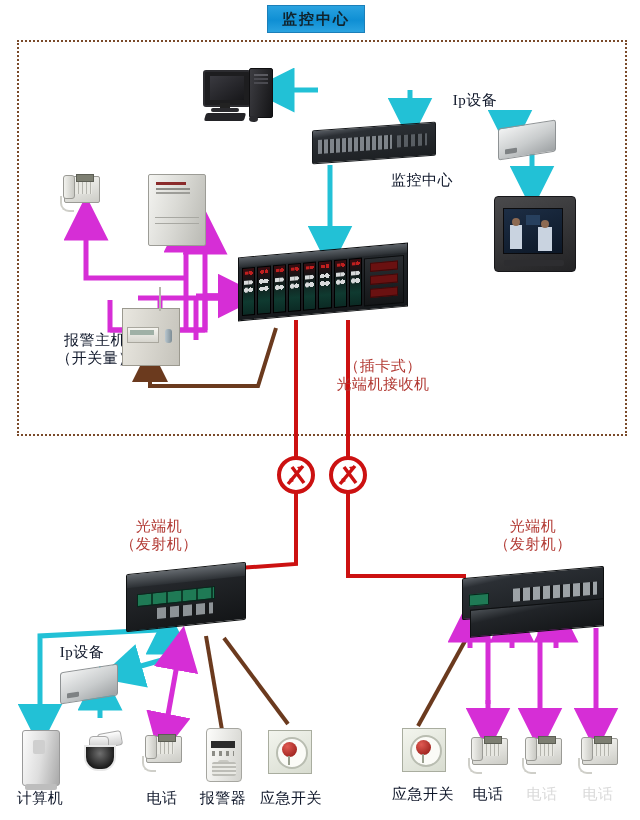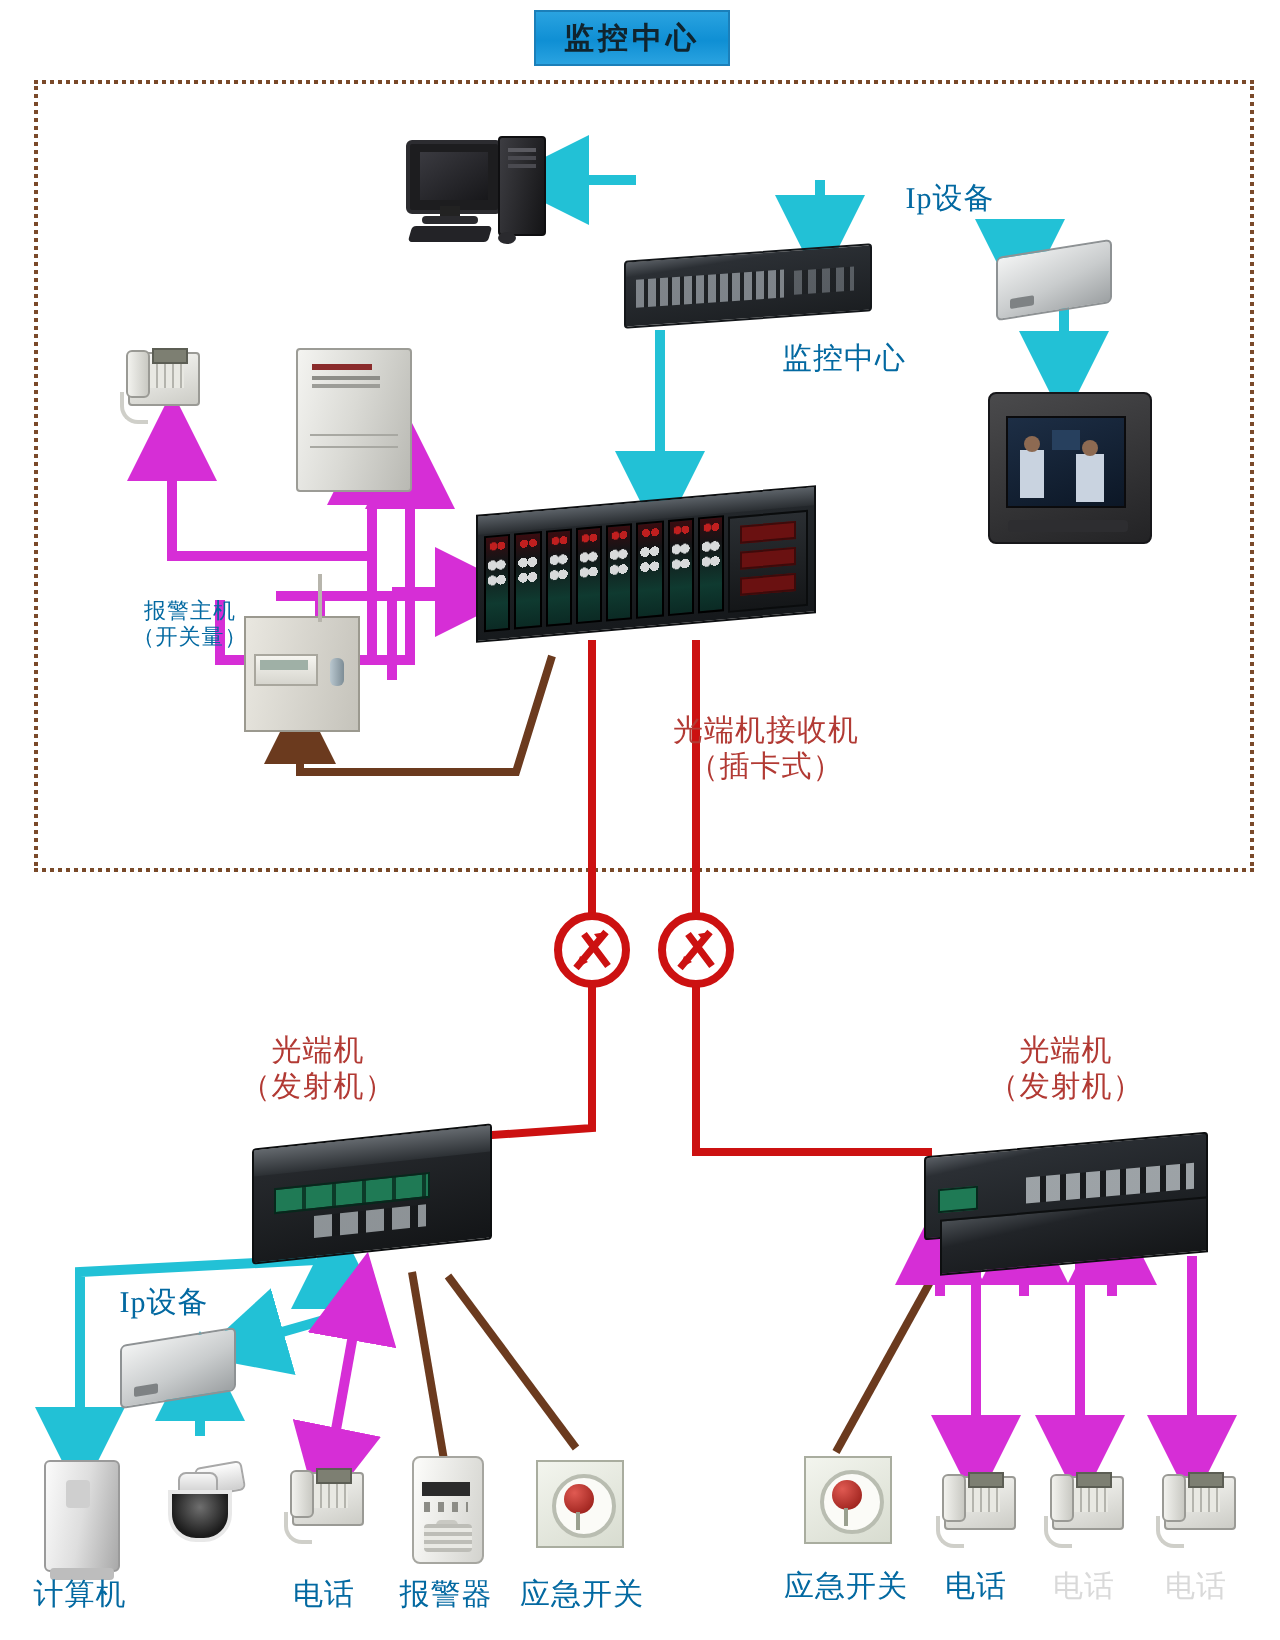--- a/index.html
+++ b/index.html
@@ -4,21 +4,21 @@
 <style>
   html,body{margin:0;padding:0;background:#ffffff;}
   body{width:640px;height:820px;position:relative;overflow:hidden;
        font-family:"Liberation Serif","DejaVu Serif",serif;}
   #stage{position:absolute;left:0;top:0;width:640px;height:820px;}
   svg#wires{position:absolute;left:0;top:0;width:640px;height:820px;}
 
   .lbl{position:absolute;text-align:center;line-height:1.18;
        font-family:"Liberation Serif","DejaVu Serif",serif;
        white-space:nowrap;letter-spacing:.5px;}
-  .lbl-dark{color:#0369a1;text-align:center;}
+  .lbl-dark{color:#0f172a;text-align:center;}
   .lbl-red{color:#b23a34;}
   .lbl-faded{color:#d9d9d9;}
 
   
   #title-box{position:absolute;left:267px;top:5px;width:96px;height:26px;
     background:linear-gradient(180deg,#2aa3e0 0%,#0f8fd4 55%,#2aa3e0 100%);
     border:1px solid #1b7fb9;display:flex;align-items:center;justify-content:center;}
   #title-box span{color:#10242e;font-weight:bold;font-size:15px;letter-spacing:2px;}
 
   
@@ -341,21 +341,21 @@
     <div class="crt-screen">
       <div class="crt-fig" style="left:6px;top:16px;width:12px;height:24px;"></div>
       <div class="crt-fig" style="left:8px;top:9px;width:8px;height:8px;border-radius:50%;background:#8d6a52;"></div>
       <div class="crt-fig" style="left:34px;top:18px;width:14px;height:24px;"></div>
       <div class="crt-fig" style="left:37px;top:11px;width:8px;height:8px;border-radius:50%;background:#8d6a52;"></div>
       <div class="crt-fig" style="left:22px;top:6px;width:14px;height:10px;background:#27405e;"></div>
     </div>
     <div class="crt-base"></div>
   </div>
 
-  <div class="lbl lbl-dark" style="left:40px;top:300px;width:110px;font-size:11px;">
+  <div class="lbl lbl-dark" style="left:40px;top:332px;width:110px;font-size:15px;">
     <div>报警主机</div>
     <div>（开关量）</div>
   </div>
   <div class="alarm-host" style="left:122px;top:308px;">
     <div class="ah-ant"></div>
     <div class="ah-panel">
         <div class="ah-lcd"></div>
       </div>
     <div class="ah-knob"></div>
   </div>
@@ -372,22 +372,22 @@
       <div class="rack-card"></div>
         <div class="rack-card"></div>
     </div>
     <div class="rack-right">
         <i style="top:4px;"></i>
         <i style="top:17px;"></i>
         <i style="top:30px;"></i>
       </div>
   </div>
   <div class="lbl lbl-red" style="left:318px;top:358px;width:130px;font-size:15px;">
+    <div>（插卡式）</div>
     <div>光端机接收机</div>
-    <div>（插卡式）</div>
   </div>
 
   <div class="lbl lbl-red" style="left:104px;top:518px;width:110px;font-size:15px;">
     <div>光端机</div>
     <div>（发射机）</div>
   </div>
   <div class="otx-l" style="left:126px;top:568px;">
     <div class="otx-l-top"></div>
       <div class="otx-green"></div>
       <div class="otx-ports"></div>

